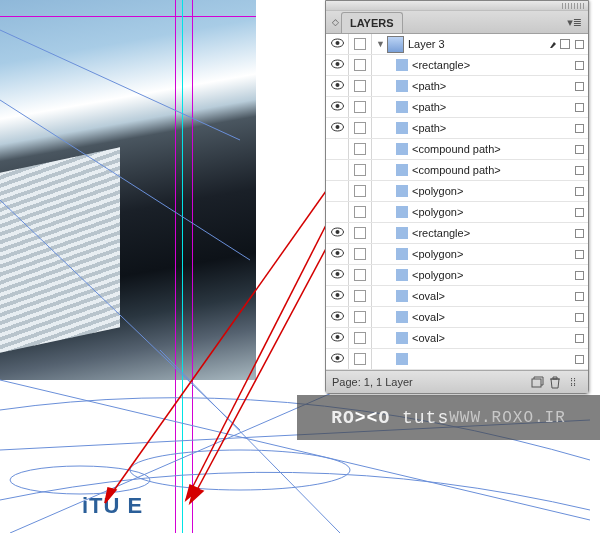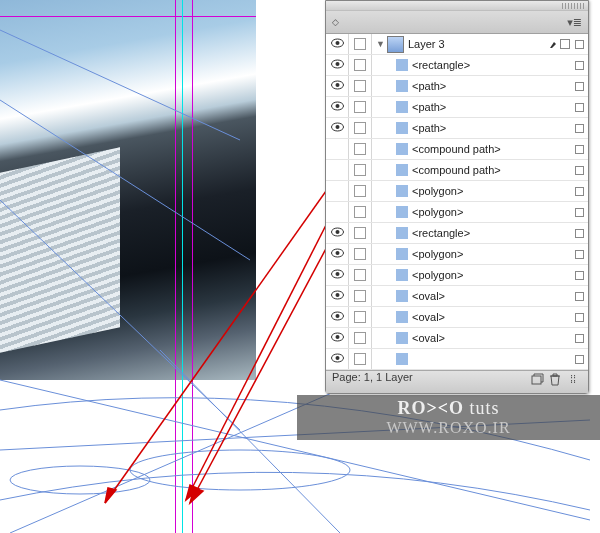--- a/index.html
+++ b/index.html
@@ -35,37 +35,38 @@
 .swatch.item{width:12px;height:12px;border:none;background:#9bbce6}
 .txt{flex:1;white-space:nowrap;overflow:hidden;text-overflow:ellipsis;font-size:11px;color:#222}
 .pen{width:22px;height:100%;display:flex;align-items:center;justify-content:center}
 .pen-b{display:flex;align-items:center;gap:2px}
 .pen-b svg{width:9px;height:9px}
 .sq{width:8px;height:8px;border:1px solid #888}
 .sel{width:18px;display:flex;align-items:center;justify-content:center}
 .sel .box{width:7px;height:7px;border:1px solid #888}
 .row.indent .namecell{padding-left:24px}
 .row.hide-eye .eye{visibility:hidden}
-.footer{height:22px;background:linear-gradient(#e2e2e2,#cacaca);border-top:1px solid #a8a8a8;display:flex;padding:0 6px;color:#3a3a3a}
+.footer{height:22px;background:linear-gradient(#e2e2e2,#cacaca);border-top:1px solid #a8a8a8;display:flex;align-items:center;padding:0 6px;color:#3a3a3a}
 .footer .sp{flex:1}
 .fbtn{width:18px;height:16px;display:flex;align-items:center;justify-content:center;color:#555;cursor:pointer}
-.watermark{position:absolute;left:297px;top:395px;width:303px;height:45px;background:rgba(70,70,70,.68);display:flex;flex-direction:column;align-items:center;justify-content:center;color:#eee;font-family:Liberation Serif, serif}
+.watermark{position:absolute;left:297px;top:395px;width:303px;height:45px;background:rgba(70,70,70,.68);display:flex;flex-direction:row;align-items:center;justify-content:center;color:#eee;font-family:Liberation Mono, monospace}
 .watermark .l1{font-size:18px;font-weight:bold;letter-spacing:1px}
 .watermark .l1 .lt{color:#fff}
 .watermark .l2{font-size:16px;color:#c8c8c8;letter-spacing:1px}
 </style>
 </head>
 <body>
 
 <div class="canvas">
   <div class="bg-photo"></div>
   <div class="guide-h"></div>
   <div class="guide-v-m"></div>
   <div class="guide-v-c"></div>
   <div class="guide-v-c2"></div>
+  <div class="itu-text">iTU   E</div>
 </div>
 
 <svg class="wire">
   <path d="M0,30 L240,140"></path>
     <path d="M0,100 L250,260"></path>
     <path d="M0,200 L240,430"></path>
   <path d="M0,380 L590,520"></path>
     <path d="M0,450 L590,420"></path>
     <path d="M10,533 L350,385"></path>
   <path d="M160,350 L340,533"></path>
@@ -84,20 +85,21 @@
     <polygon class="head" points="190,503 203,491 194,488"></polygon>
 </svg>
 <div class="ell"></div>
 
 <div class="panel">
   <div class="panel-top">
       <div class="grip"></div>
     </div>
   <div class="tabbar">
     <span class="arr">◇</span>
+    <div class="tab">LAYERS</div>
     <span class="flyout">▾≣</span>
   </div>
   <div class="list">
     <div class="row">
       <div class="col vcol">
           <span class="eye"><svg viewBox="0 0 13 10">
               <ellipse cx="6.5" cy="5" rx="6" ry="4" fill="none" stroke="#333" stroke-width="1"></ellipse>
               <circle cx="6.5" cy="5" r="2" fill="#333"></circle>
             </svg></span>
         </div>

